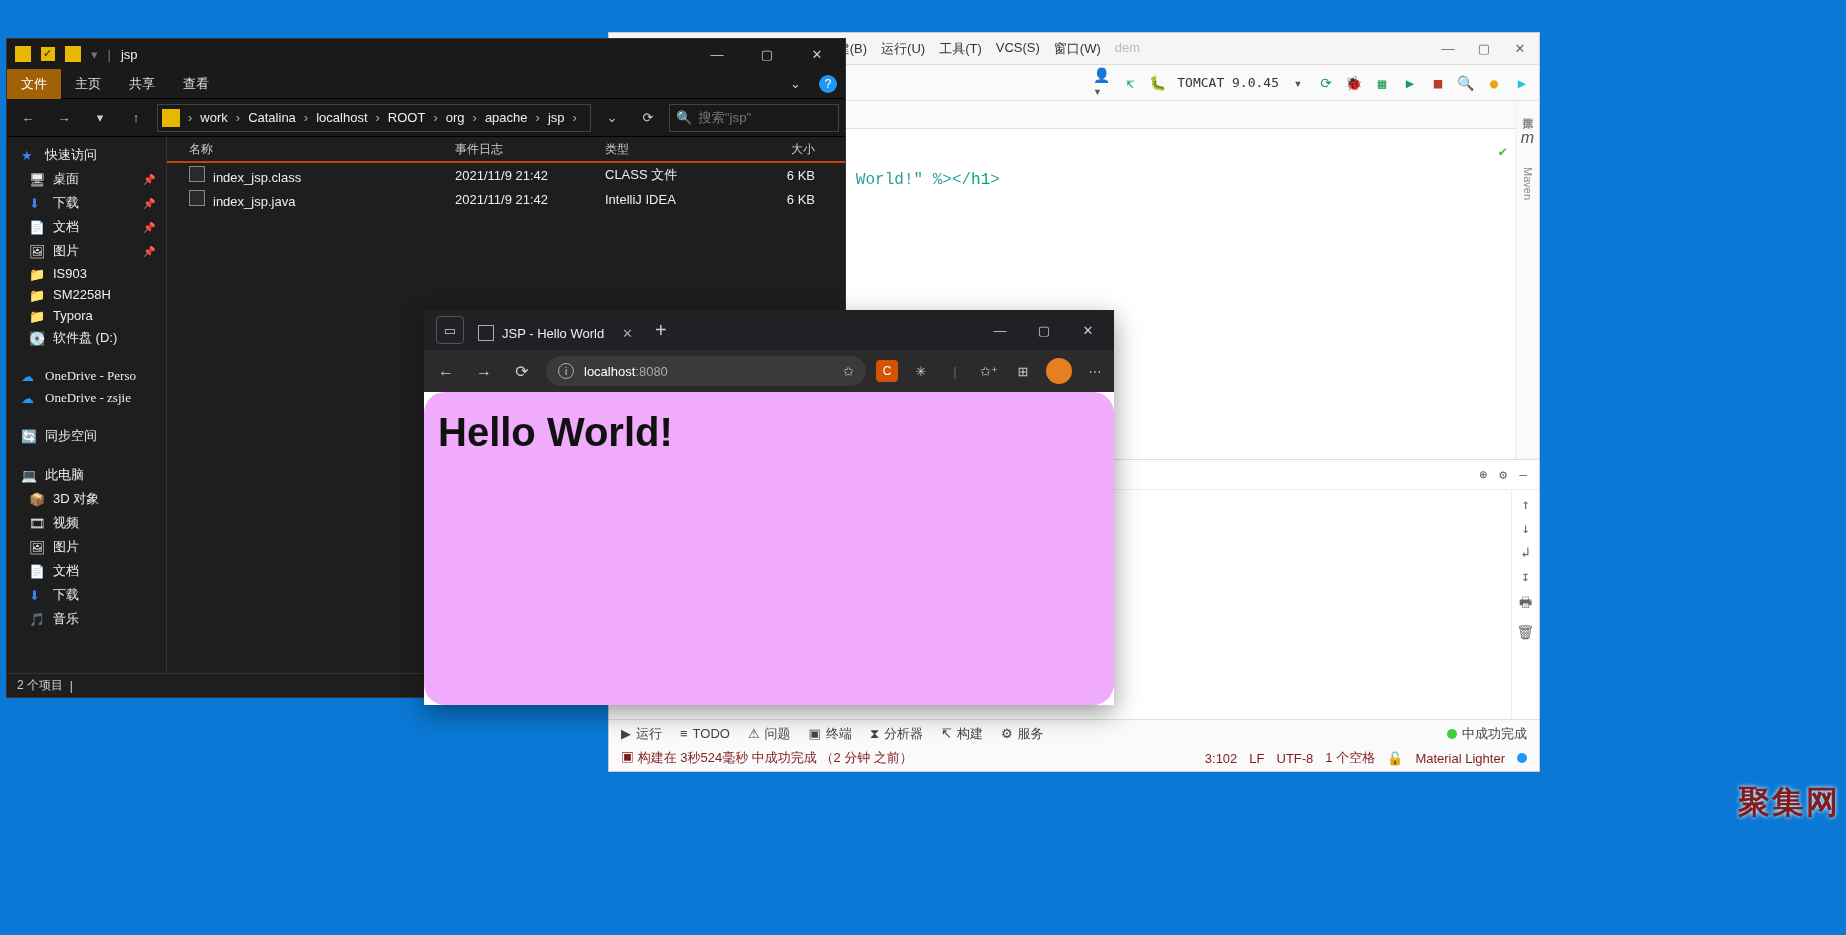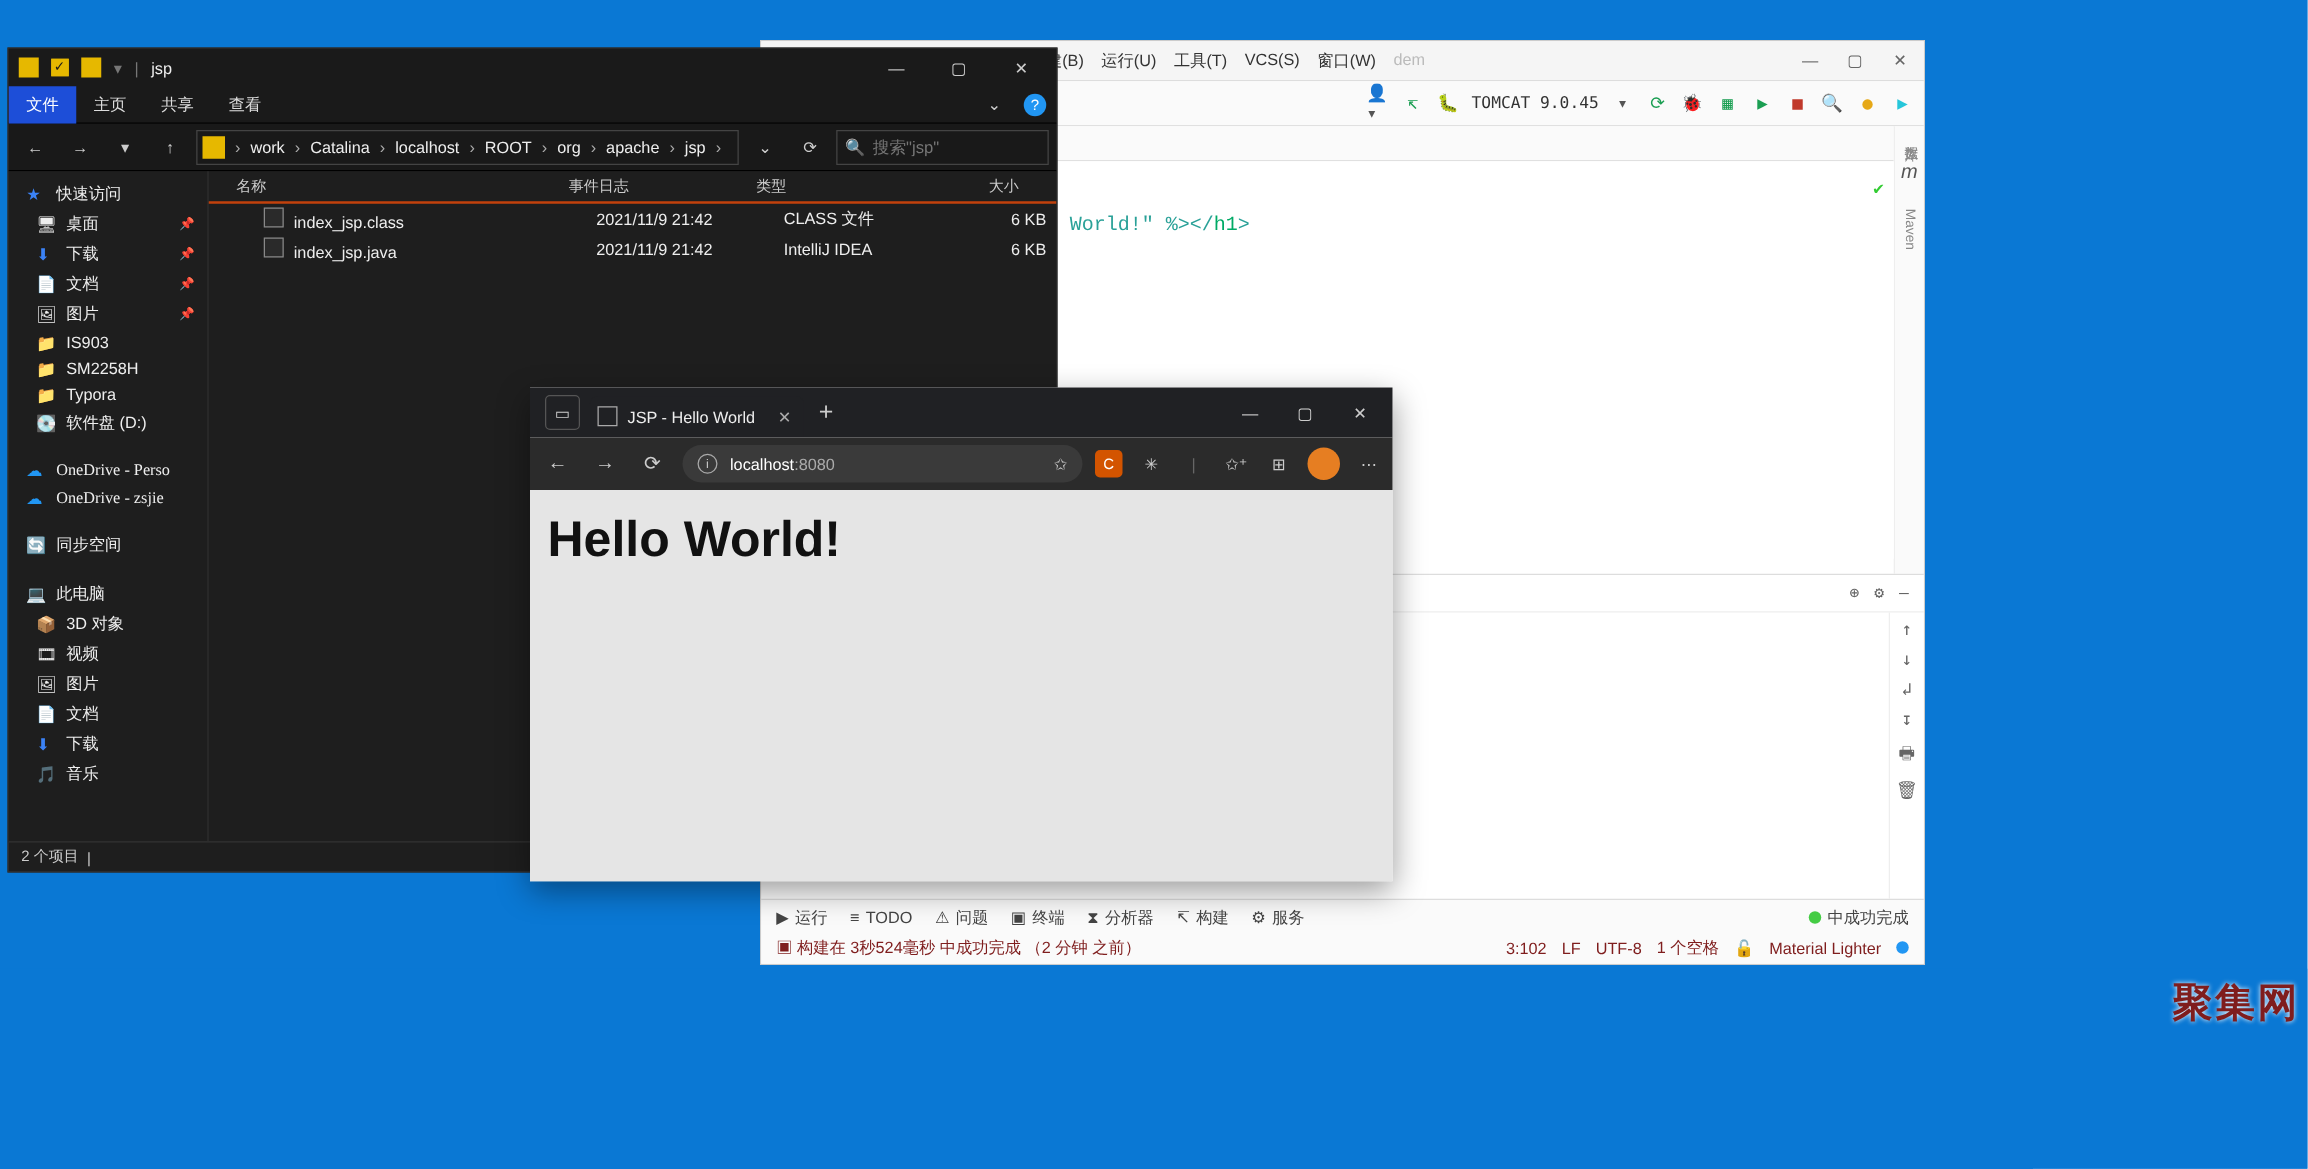--- a/index.html
+++ b/index.html
@@ -71,21 +71,21 @@
   .fe-titlebar { height:30px; background:#1a1a1a; display:flex; align-items:center; padding:0 8px; gap:10px; }
   .fe-titlebar .ticn { width:16px;height:16px;background:#e6b800;display:inline-block; }
   .fe-titlebar .chk  { width:14px;height:14px;border:1px solid #e6b800;background:#e6b800;display:inline-block;position:relative; }
   .fe-titlebar .chk::after { content:"✓"; color:#1a1a1a; font-size:11px; position:absolute; left:1px; top:-1px;}
   .fe-titlebar .sep { color:#777; }
   .fe-titlebar .title { color:#eee; }
   .fe-titlebar .spacer { flex:1; }
   .fe-titlebar .wbtn { width:40px; height:28px; display:flex; align-items:center; justify-content:center; color:#ccc; font-size:13px;}
   .fe-ribbon { height:30px; background:#1a1a1a; display:flex; align-items:center; border-bottom:1px solid #000;}
   .fe-ribbon .rtab { padding:6px 14px; color:#ddd; }
-  .fe-ribbon .rtab.active { background:#1d4ed8; color:#fff; }
+  .fe-ribbon .rtab.active { background:#a16207; color:#fff; }
   .fe-ribbon .chev { margin-left:auto; padding:0 10px; color:#ccc;}
   .fe-ribbon .help { width:18px;height:18px;border-radius:50%;background:#2196f3;color:#fff;display:flex;align-items:center;justify-content:center;font-size:12px;margin:0 8px;}
   .fe-nav { height:38px; background:#191919; display:flex; align-items:center; padding:0 6px; gap:6px; border-bottom:1px solid #000;}
   .fe-nav .nbtn { width:30px; height:28px; display:flex; align-items:center; justify-content:center; color:#ccc; }
   .fe-path { flex:1; height:28px; background:#191919; border:1px solid #444; display:flex; align-items:center; padding:0 4px; gap:1px; overflow:hidden;}
   .fe-path .picn { width:18px;height:18px;background:#e6b800;display:inline-block;margin-right:4px; }
   .fe-path .seg { color:#eee; padding:0 4px; }
   .fe-path .chev { color:#aaa; padding:0 3px; }
   .fe-search { width:170px; height:28px; background:#191919; border:1px solid #444; display:flex; align-items:center; padding:0 6px; gap:6px; color:#999;}
   .fe-body { flex:1; display:flex; min-height:0;}
@@ -107,21 +107,21 @@
   .ic-3d::before{content:"📦";}
   .ic-vid::before{content:"🎞";}
   .ic-mus::before{content:"🎵";color:#3b82f6;}
   .fe-main { flex:1; background:#1e1e1e; display:flex; flex-direction:column;}
   .fe-cols { height:26px; display:flex; align-items:center; border-bottom:2px solid #c2410c; padding:0 8px; color:#ccc; font-size:12px;}
   .fe-col-name { width:280px; padding-left:14px;}
   .fe-col-mod { width:150px;}
   .fe-col-type { width:130px;}
   .fe-col-size { width:80px; text-align:right;}
   .fe-rows { flex:1; }
-  .fe-row { height:24px; display:flex; align-items:center; padding:0 8px; color:#eee;justify-content:flex-end;}
+  .fe-row { height:24px; display:flex; align-items:center; padding:0 8px; color:#eee;}
   .fe-row .ficn { width:16px; height:16px; margin-right:8px; display:inline-block; border:1px solid #888; background:#2a2a2a;}
   .fe-status { height:24px; border-top:1px solid #333; display:flex; align-items:center; padding:0 10px; color:#ccc; font-size:12px;}
 
   
   .br-window { position:absolute; top:310px; left:424px; width:690px; height:395px; background:#fff; display:flex; flex-direction:column; box-shadow:0 8px 24px rgba(0,0,0,.4); font-size:13px;}
   .br-titlebar { height:40px; background:#202124; display:flex; align-items:center; padding:0 4px;}
   .br-titlebar .tablist-icn { width:28px;height:28px;display:flex;align-items:center;justify-content:center;color:#ccc;border:1px solid #555;border-radius:4px;margin:0 8px;}
   .br-tab { height:32px; background:#202124; display:flex; align-items:center; gap:8px; padding:0 10px 0 6px; color:#eee; border-radius:6px 6px 0 0; margin-top:6px;}
   .br-tab .page-icn { width:16px;height:16px;border:1px solid #aaa;display:inline-block;}
   .br-tab .close { color:#aaa; margin-left:10px;}
@@ -130,21 +130,21 @@
   .br-titlebar .wbtn { width:44px;height:36px;display:flex;align-items:center;justify-content:center;color:#ccc;}
   .br-toolbar { height:42px; background:#2b2b2b; display:flex; align-items:center; padding:0 8px; gap:10px;}
   .br-toolbar .navicn { width:28px;height:28px;display:flex;align-items:center;justify-content:center;color:#ccc;font-size:16px;}
   .br-addr { flex:1; height:30px; background:#3a3a3a; border-radius:15px; display:flex; align-items:center; padding:0 12px; gap:10px; color:#ccc;}
   .br-addr .info { width:16px;height:16px;border:1px solid #aaa;border-radius:50%;display:flex;align-items:center;justify-content:center;font-size:10px;}
   .br-addr .url .host{color:#fff;} .br-addr .url .port{color:#aaa;}
   .br-toolbar .ricns { display:flex; gap:12px; align-items:center;}
   .br-toolbar .ricn { width:22px;height:22px;display:flex;align-items:center;justify-content:center;color:#ccc;}
   .br-toolbar .avatar { width:26px;height:26px;border-radius:50%;background:#e67e22;display:inline-block;}
   .br-toolbar .cbox { width:22px;height:22px;background:#d35400;color:#fff;border-radius:4px;display:flex;align-items:center;justify-content:center;font-size:12px;}
-  .br-page { flex:1; background:#e5e5e5; padding:18px 14px; }
+  .br-page { flex:1; background:#f0abfc; padding:18px 14px;border-radius:21px; }
   .br-page h1 { font-size:40px; font-weight:700; color:#111; font-family:Arial,sans-serif;}
 
   
   .watermark { position:absolute; right:6px; bottom:110px; font-size:32px; font-weight:700; color:#7f1d1d; text-shadow:0 0 4px #fff; letter-spacing:2px;}
 </style>
 </head>
 <body>
 
 <div class="desk-top-bar"></div>
 <div class="desk-bottom-bar"></div>

